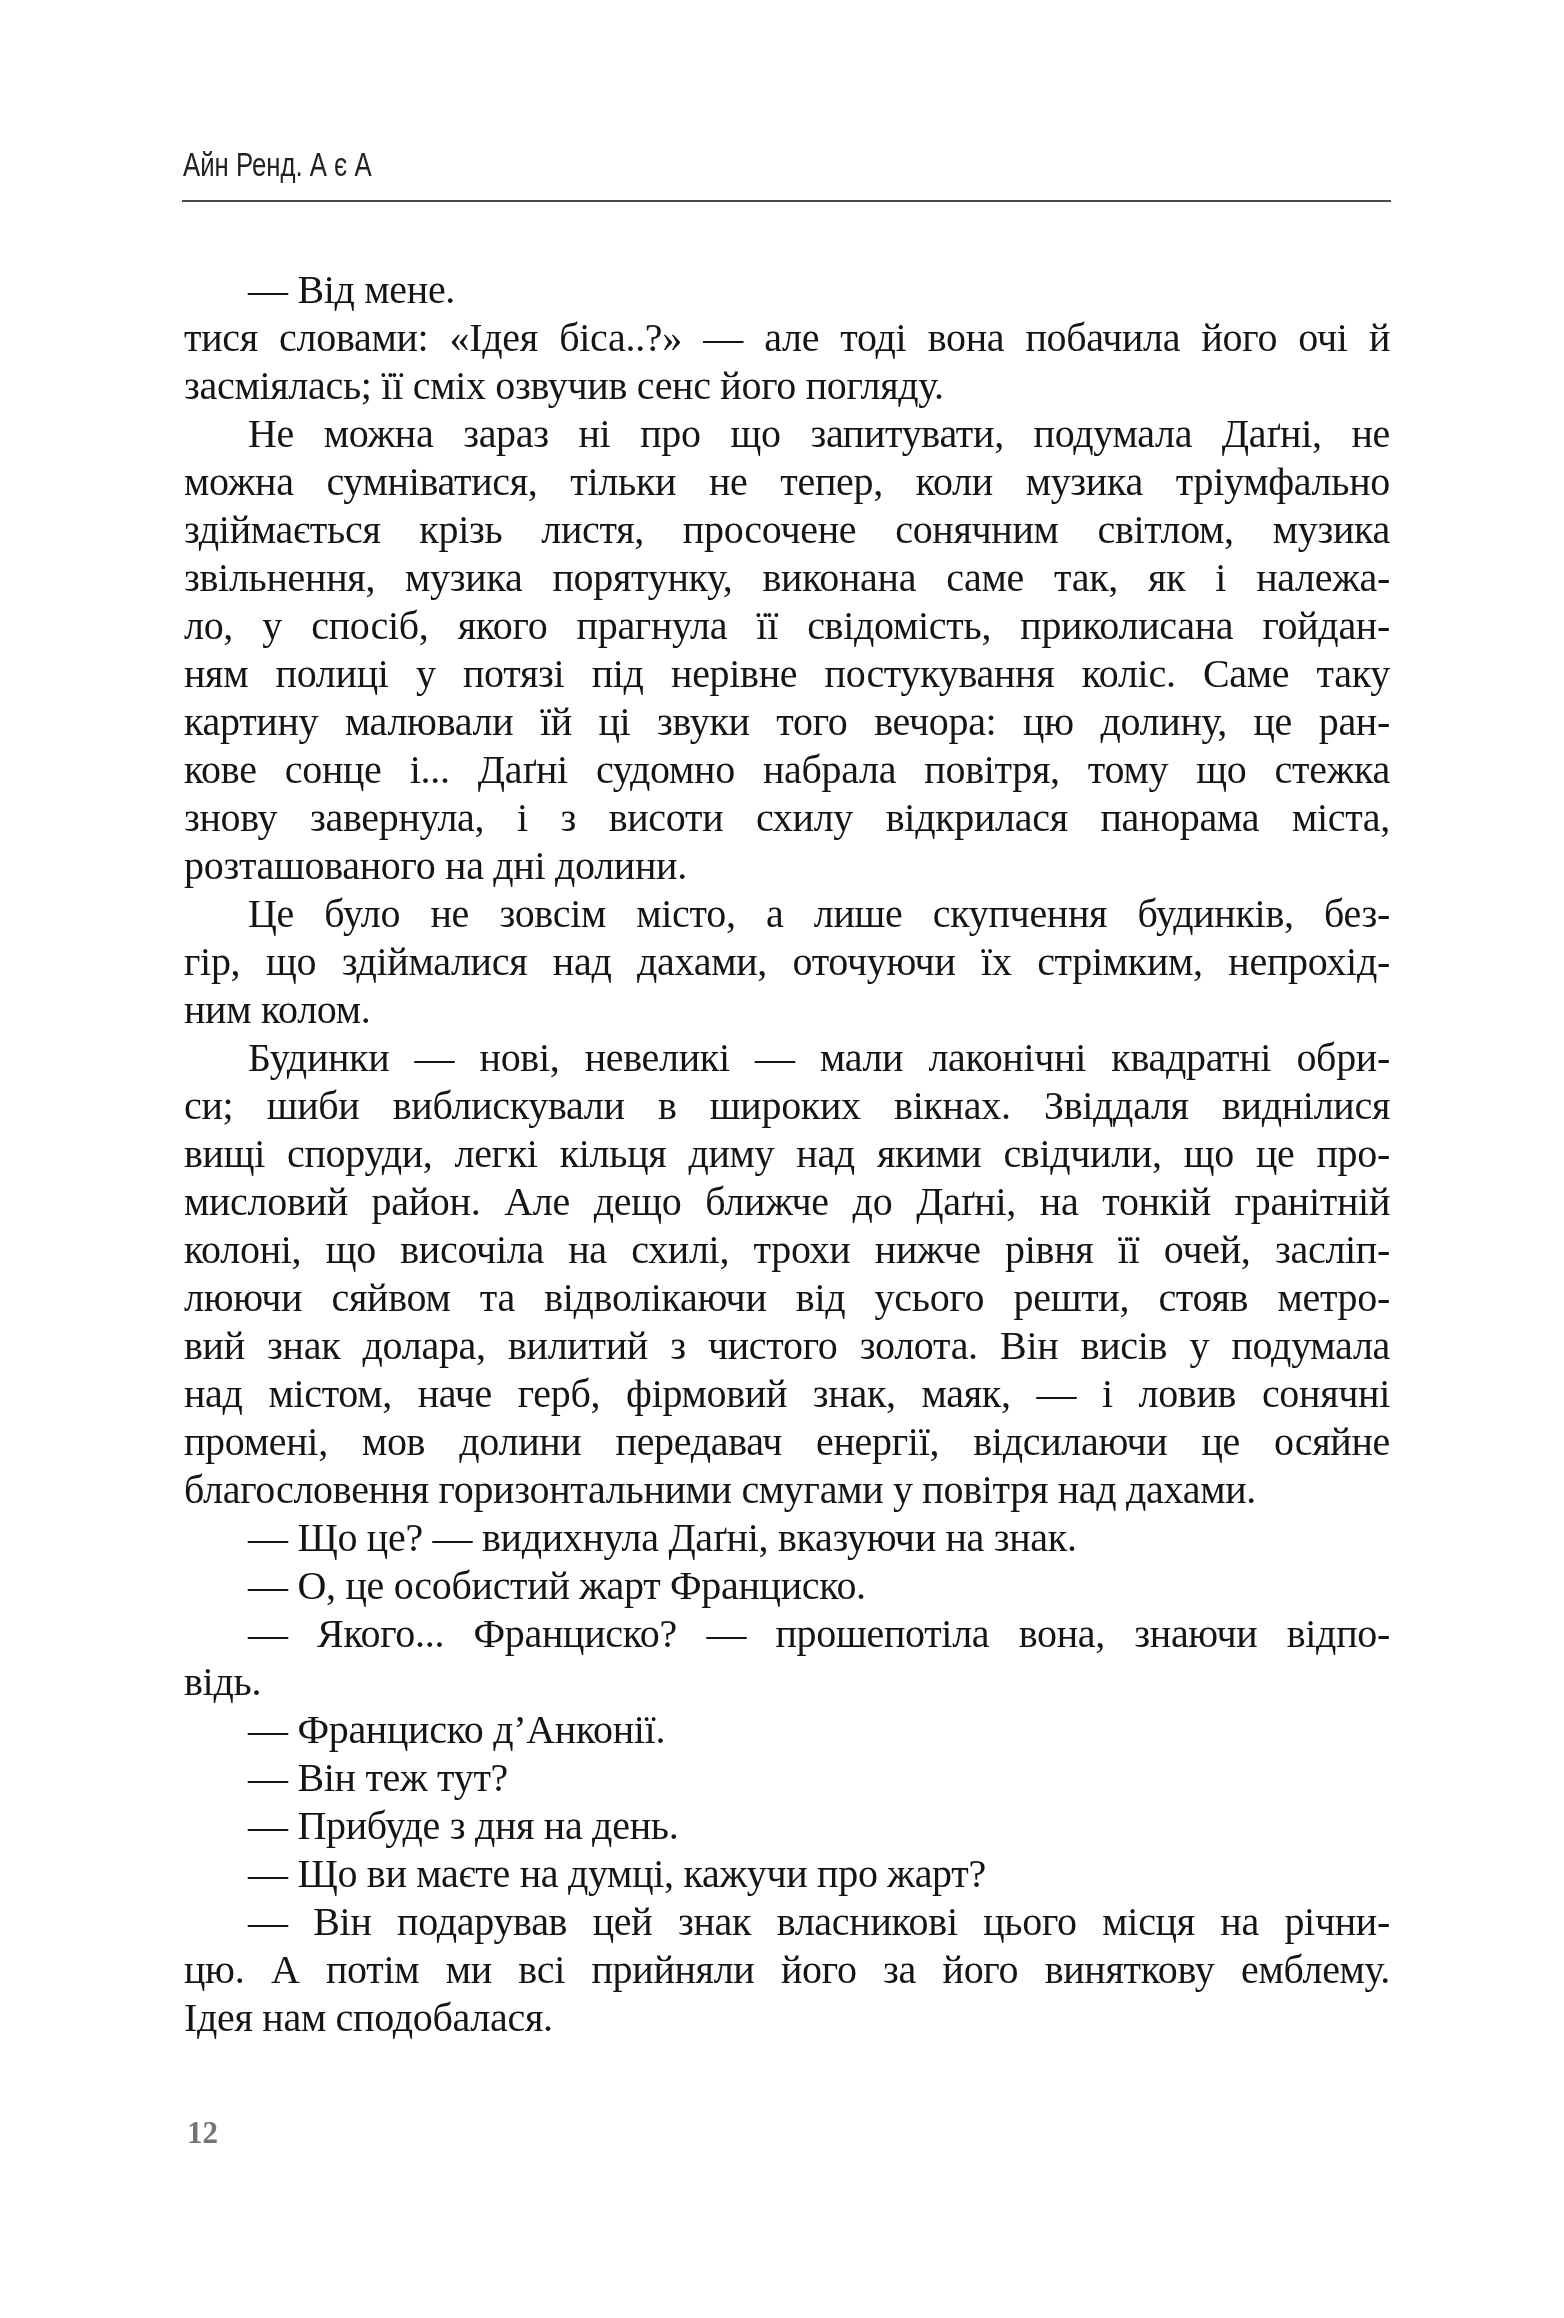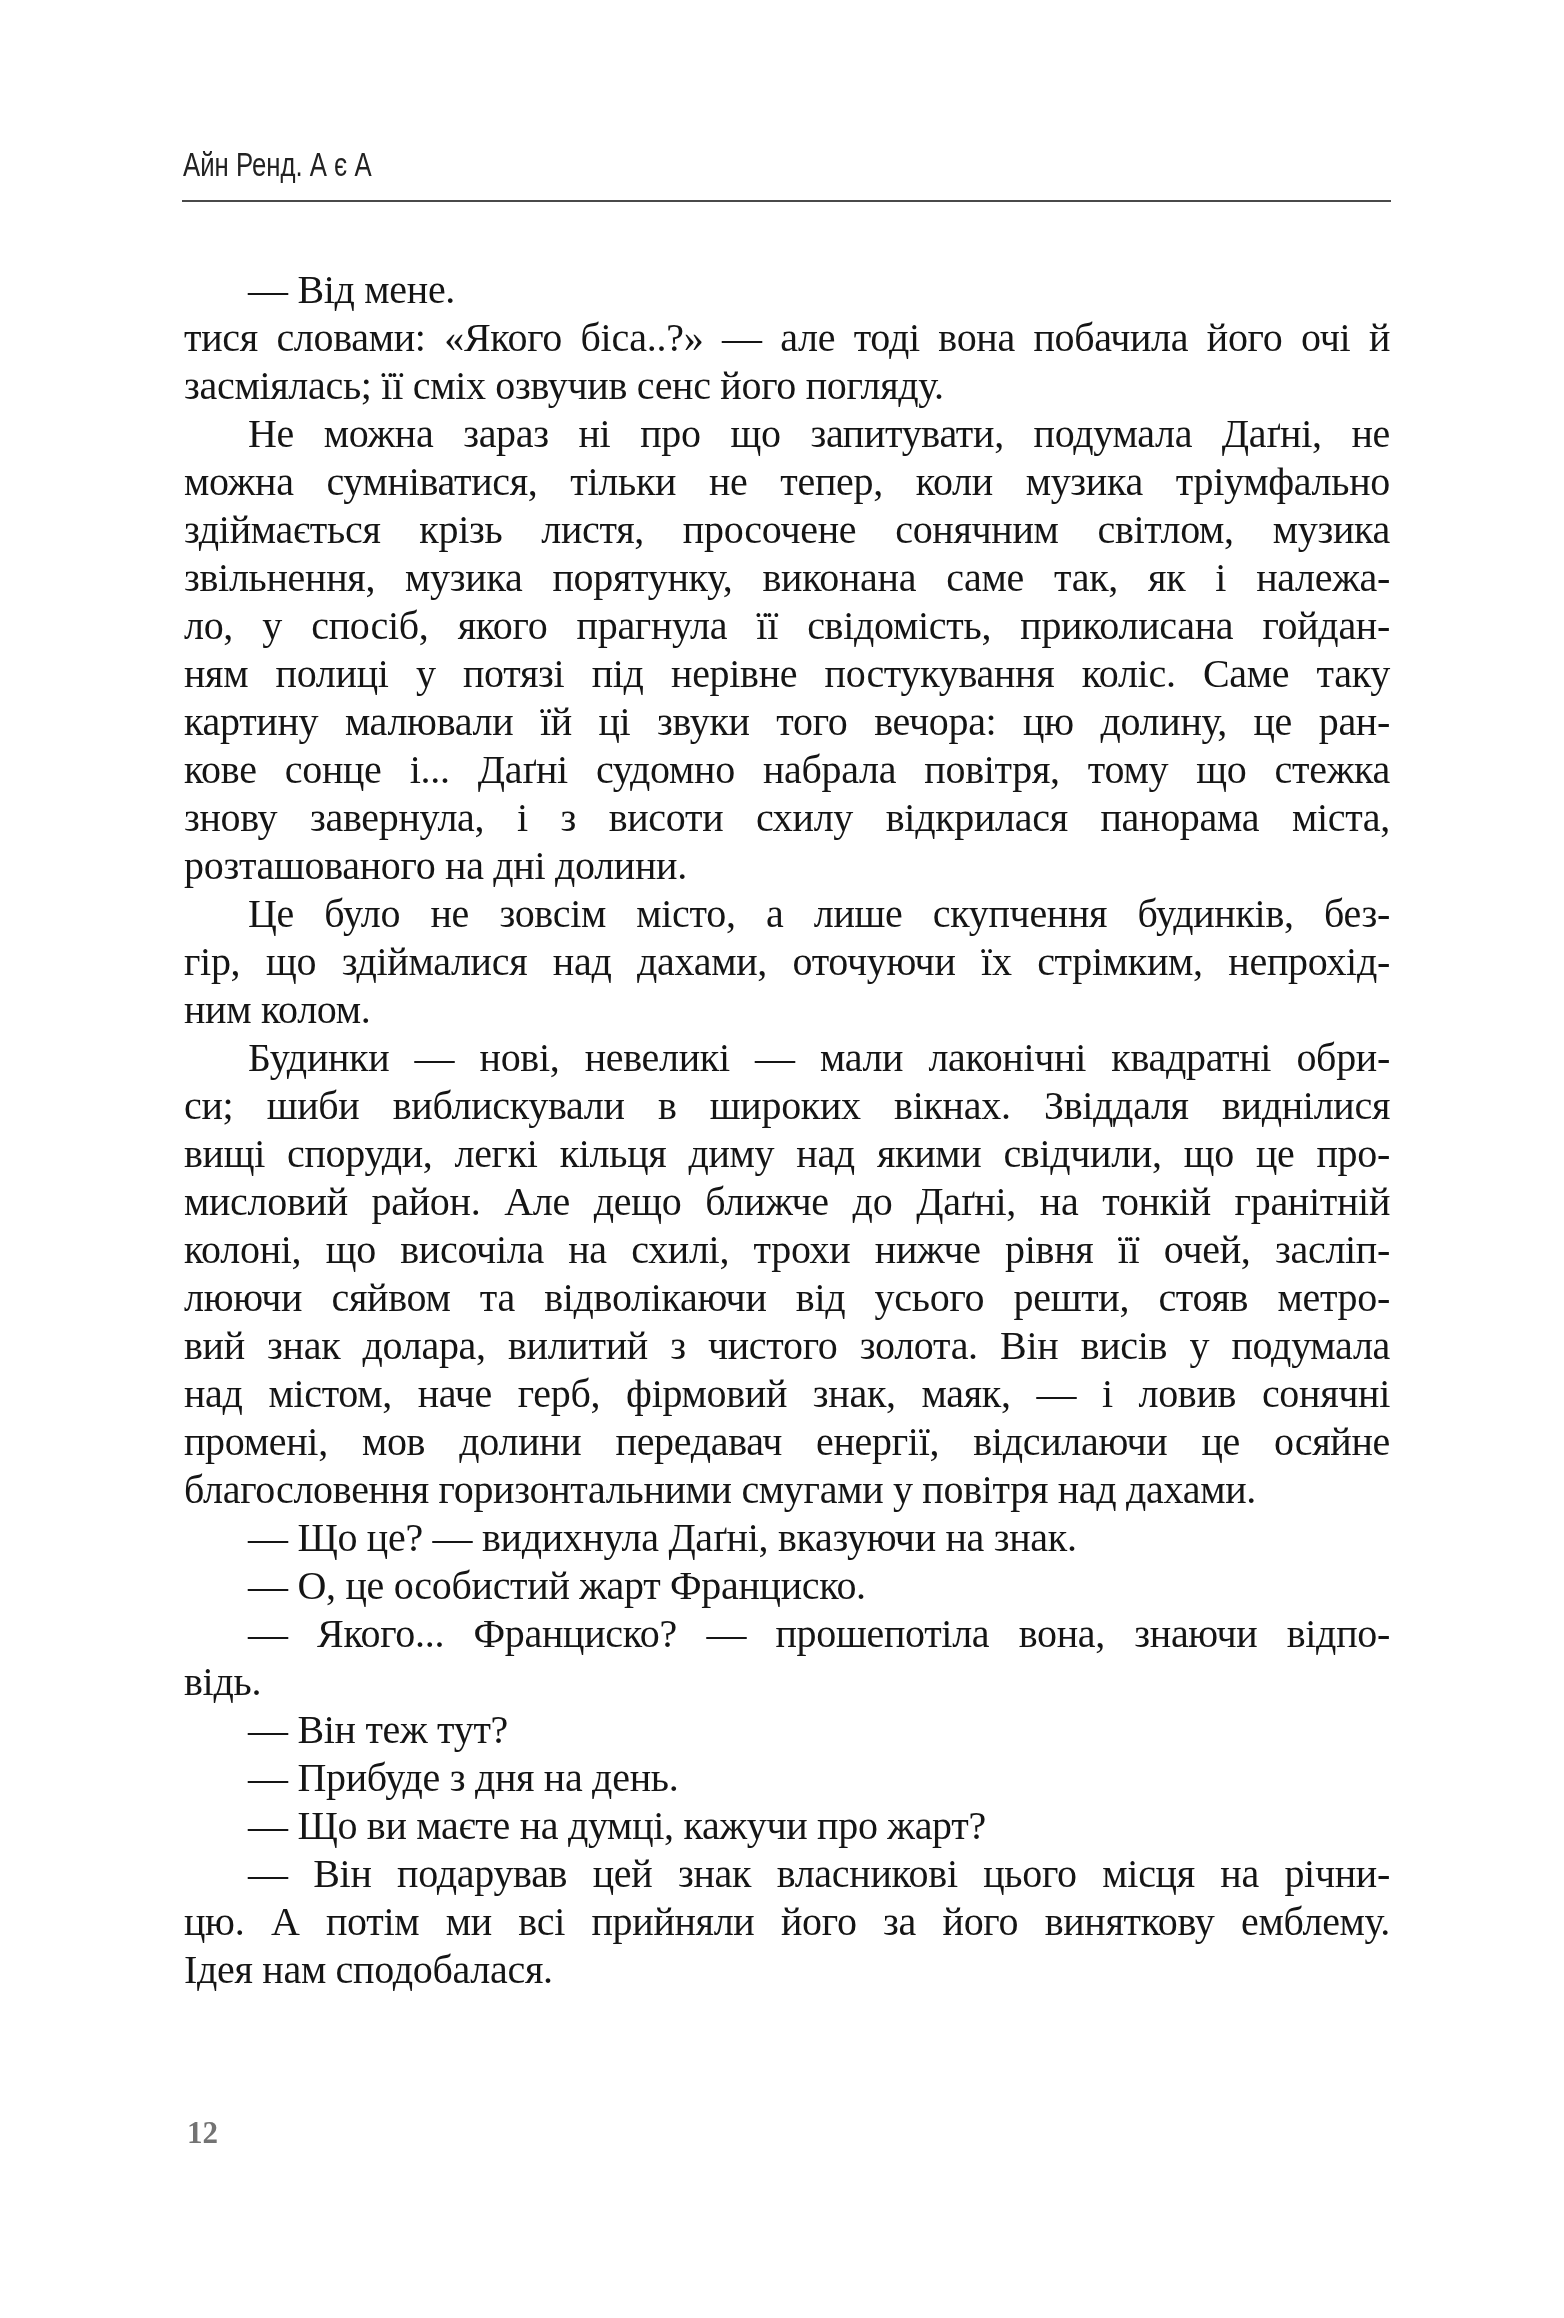--- a/index.html
+++ b/index.html
@@ -70,21 +70,21 @@
   }
 </style>
 </head>
 <body>
 
 <div class="running-head">Айн Ренд. А є А</div>
 <div class="head-rule"></div>
 
 <div class="body-text" id="body-text">
     <span class="line indent last">— Від мене.</span>
-    <span class="line">тися словами: «Якого біса..?» — але тоді вона побачила його очі й</span>
+    <span class="line">тися словами: «Ідея біса..?» — але тоді вона побачила його очі й</span>
     <span class="line last">засміялась; її сміх озвучив сенс його погляду.</span>
     <span class="line indent">Не можна зараз ні про що запитувати, подумала Даґні, не</span>
     <span class="line">можна сумніватися, тільки не тепер, коли музика тріумфально</span>
     <span class="line">здіймається крізь листя, просочене сонячним світлом, музика</span>
     <span class="line">звільнення, музика порятунку, виконана саме так, як і належа-</span>
     <span class="line">ло, у спосіб, якого прагнула її свідомість, приколисана гойдан-</span>
     <span class="line">ням полиці у потязі під нерівне постукування коліс. Саме таку</span>
     <span class="line">картину малювали їй ці звуки того вечора: цю долину, це ран-</span>
     <span class="line">кове сонце і... Даґні судомно набрала повітря, тому що стежка</span>
     <span class="line">знову завернула, і з висоти схилу відкрилася панорама міста,</span>
@@ -99,20 +99,21 @@
     <span class="line">колоні, що височіла на схилі, трохи нижче рівня її очей, засліп-</span>
     <span class="line">люючи сяйвом та відволікаючи від усього решти, стояв метро-</span>
     <span class="line">вий знак долара, вилитий з чистого золота. Він висів у подумала</span>
     <span class="line">над містом, наче герб, фірмовий знак, маяк, — і ловив сонячні</span>
     <span class="line">промені, мов долини передавач енергії, відсилаючи це осяйне</span>
     <span class="line last">благословення горизонтальними смугами у повітря над дахами.</span>
     <span class="line indent last">— Що це? — видихнула Даґні, вказуючи на знак.</span>
     <span class="line indent last">— О, це особистий жарт Франциско.</span>
     <span class="line indent">— Якого... Франциско? — прошепотіла вона, знаючи відпо-</span>
     <span class="line last">відь.</span>
+    <span class="line indent last">— Франциско д’Анконії.</span>
     <span class="line indent last">— Він теж тут?</span>
     <span class="line indent last">— Прибуде з дня на день.</span>
     <span class="line indent last">— Що ви маєте на думці, кажучи про жарт?</span>
     <span class="line indent">— Він подарував цей знак власникові цього місця на річни-</span>
     <span class="line">цю. А потім ми всі прийняли його за його виняткову емблему.</span>
     <span class="line last">Ідея нам сподобалася.</span>
   </div>
 
 <div class="page-number">12</div>
 

